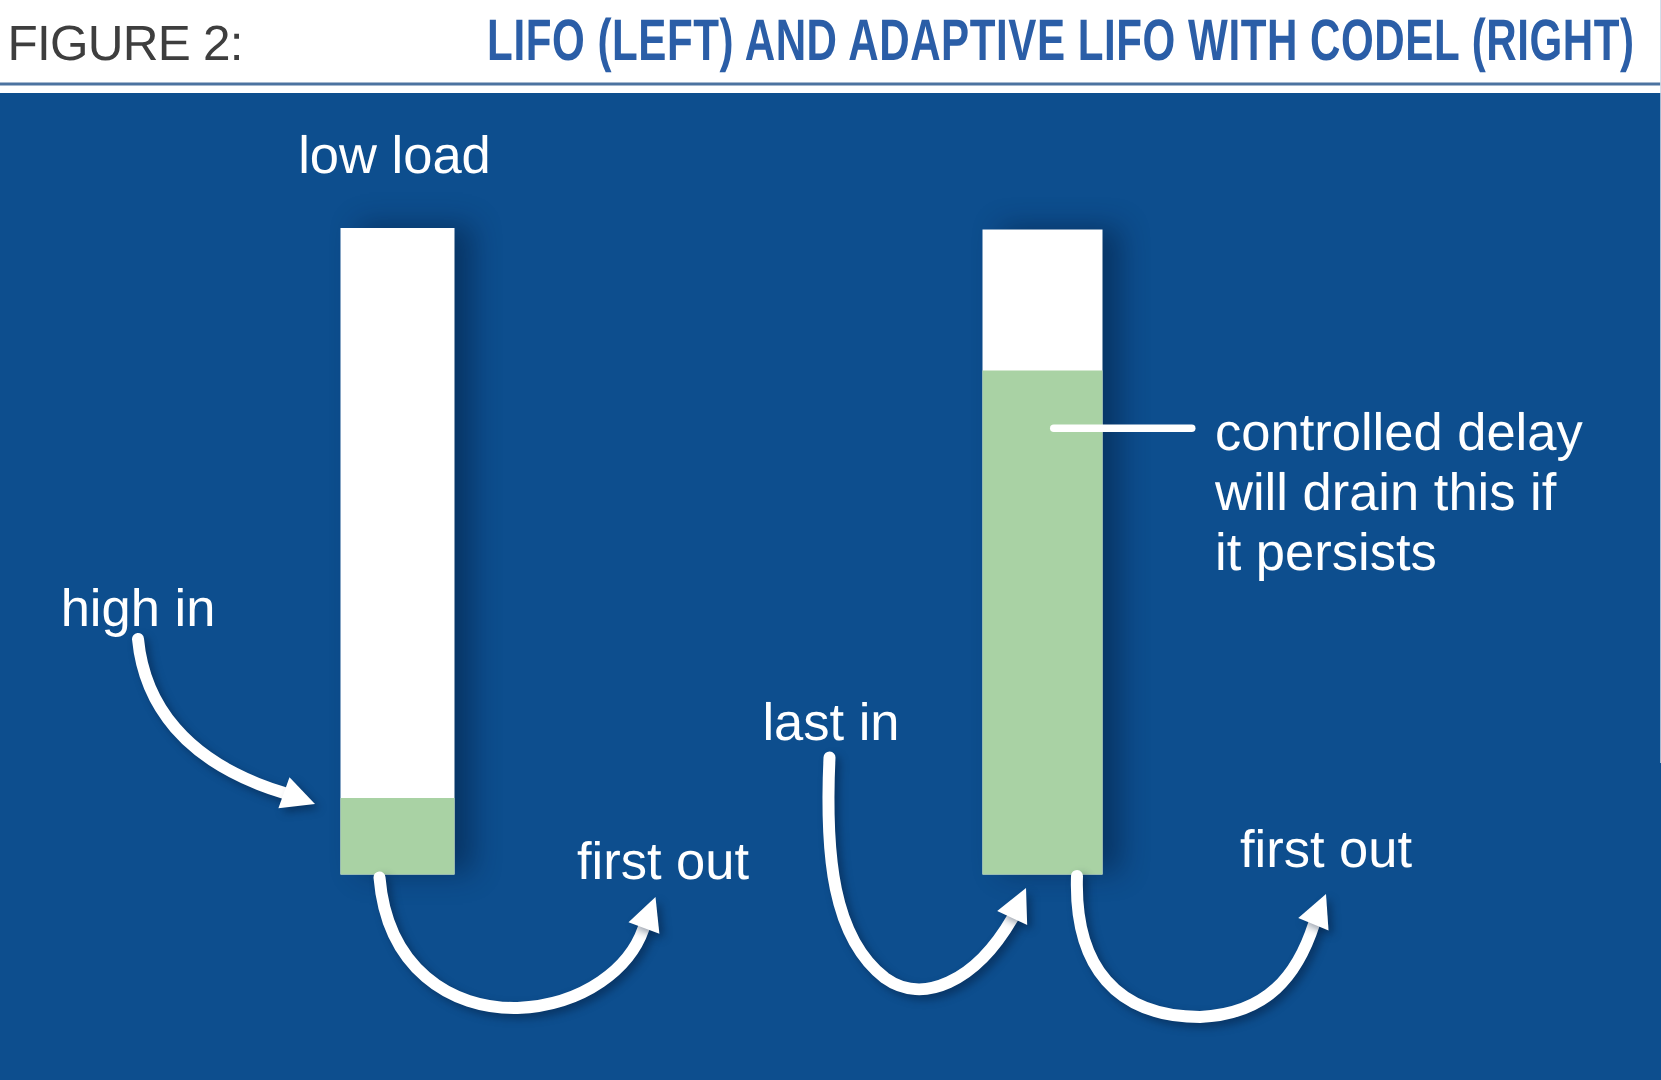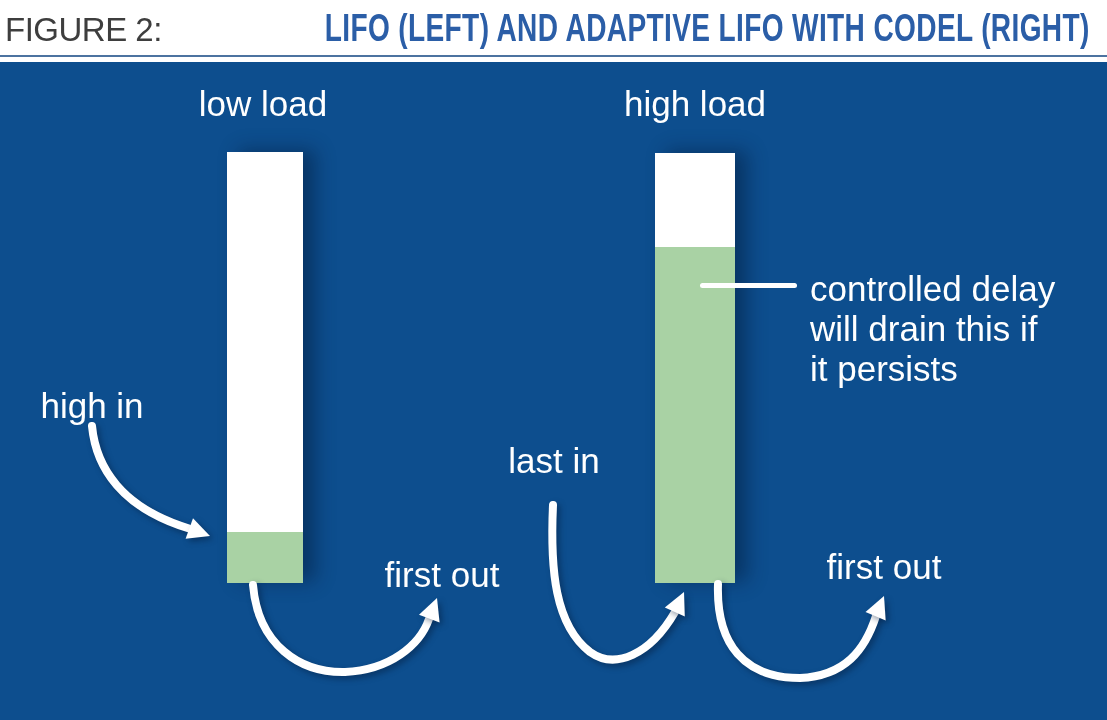--- a/index.html
+++ b/index.html
@@ -60,21 +60,21 @@
   .lbl {
     position: absolute;
     color: var(--text_white);
     font-size: 35px; line-height: 40px;
     text-align: center;
   }
   .lbl-low-load   { left: 160px; top: 22px;  width: 206px; }
   .lbl-high-load  { left: 592px; top: 22px;  width: 206px; }
   .lbl-first-in   { left: 25px;  top: 324px; width: 134px; }
   .lbl-first-out-l{ left: 374px; top: 493px; width: 136px; }
-  .lbl-last-in    { left: 502px; top: 379px; width: 104px; }
+  .lbl-last-in    { left: 502px; top: 400px; width: 104px; }
   .lbl-first-out-r{ left: 816px; top: 485px; width: 136px; }
   .callout-text {
     position: absolute; left: 810px; top: 207px; width: 300px;
     color: var(--text_white);
     font-size: 35px; line-height: 40px; text-align: left;
   }
   .callout-line {
     position: absolute; left: 700px; top: 221px;
     width: 97px; height: 5px;
     background: var(--text_white);
@@ -98,21 +98,20 @@
   <div class="header">
     <span class="figure-label">FIGURE 2:</span>
     <span class="figure-title">LIFO (LEFT) AND ADAPTIVE LIFO WITH CODEL (RIGHT)</span>
   </div>
 
   <div class="rule"></div>
 
   <div class="panel">
 
     <div class="lbl lbl-low-load">low load</div>
-    <div class="lbl lbl-high-load">high load</div>
 
     <div class="bar bar-left">
       <div class="queue-fill"></div>
     </div>
     <div class="bar bar-right">
       <div class="queue-fill"></div>
     </div>
 
     <div class="callout-line"></div>
     <div class="callout-text">

